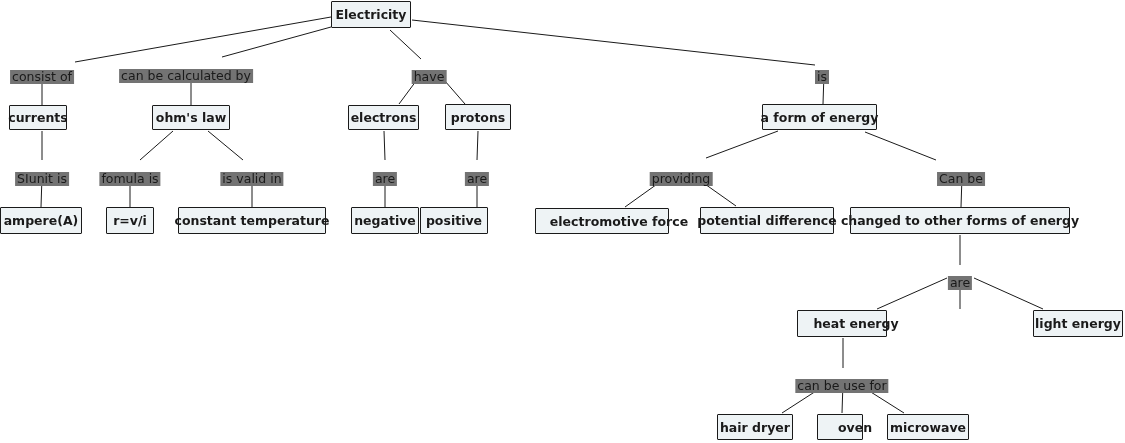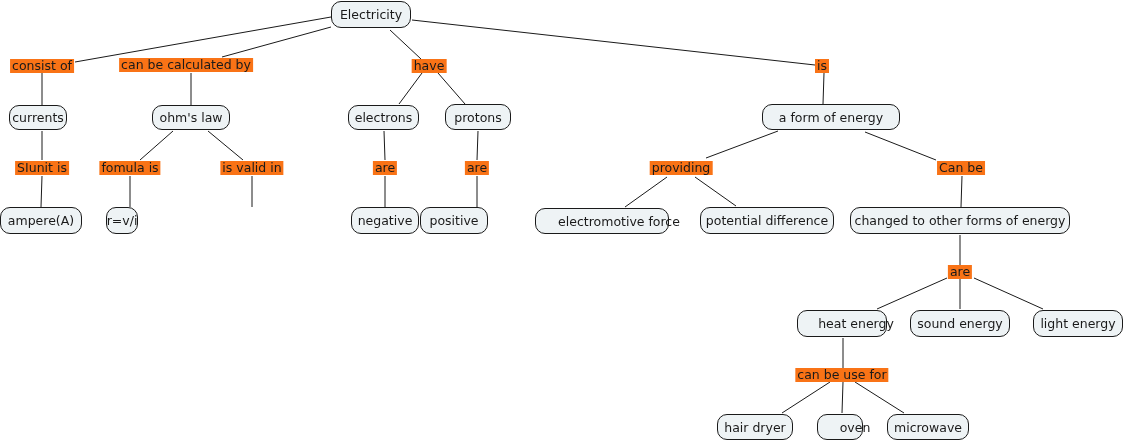--- a/index.html
+++ b/index.html
@@ -1,25 +1,25 @@
 <!DOCTYPE html>
 <html><head>
 <meta charset="utf-8">
 <style>
   html, body { margin: 0; padding: 0; background: #ffffff; }
   body { width: 1125px; height: 443px; position: relative; overflow: hidden;
          font-family: "DejaVu Sans", sans-serif; }
   #canvas { position: absolute; left: 0; top: 0; width: 1125px; height: 443px; }
   svg#links { position: absolute; left: 0; top: 0; }
   .concept { position: absolute; box-sizing: border-box; background: #eef3f5;
-             border: 1px solid #1a1a1a; border-radius: 10px; font-size: 12.5px;
+             border: 1px solid #1a1a1a; border-radius: 1px; font-size: 12.5px;
              color: #1a1a1a; display: flex; align-items: center; justify-content: center;
-             white-space: nowrap; }
-  .linker { position: absolute; font-size: 12.5px; color: #1a1a1a; background: #f97316;
-            white-space: nowrap; transform: translate(-50%, -50%); padding: 0 2px; line-height: 14px; }
+             white-space: nowrap; font-weight: bold; }
+  .linker { position: absolute; font-size: 12.5px; color: #1a1a1a; background: #737373;
+            white-space: nowrap; transform: translate(-50%, -50%); padding: 0 2px; line-height: 14px; margin-top: 11px; }
 </style>
 </head>
 <body>
 
 <div id="canvas">
   <svg id="links" width="1125" height="443">
       <line x1="331" y1="17" x2="75" y2="62" stroke="#1a1a1a" stroke-width="1"></line>
       <line x1="42" y1="73" x2="42" y2="105" stroke="#1a1a1a" stroke-width="1"></line>
       <line x1="331" y1="27" x2="222" y2="57" stroke="#1a1a1a" stroke-width="1"></line>
       <line x1="191" y1="73" x2="191" y2="105" stroke="#1a1a1a" stroke-width="1"></line>
@@ -52,32 +52,32 @@
       <line x1="843" y1="382" x2="842" y2="413" stroke="#1a1a1a" stroke-width="1"></line>
       <line x1="855" y1="382" x2="904" y2="413" stroke="#1a1a1a" stroke-width="1"></line>
     </svg>
 
   <div class="concept" style="left:331px;top:1px;width:80px;height:27px;">Electricity</div>
 
   <div class="concept" style="left:9px;top:105px;width:58px;height:25px;">currents</div>
   <div class="concept" style="left:152px;top:105px;width:78px;height:25px;">ohm's law</div>
   <div class="concept" style="left:348px;top:105px;width:71px;height:25px;">electrons</div>
   <div class="concept" style="left:445px;top:104px;width:66px;height:26px;">protons</div>
-  <div class="concept" style="left:762px;top:104px;width:138px;height:26px;">a form of energy</div>
+  <div class="concept" style="left:762px;top:104px;width:115px;height:26px;">a form of energy</div>
 
   <div class="concept" style="left:0px;top:207px;width:82px;height:27px;">ampere(A)</div>
-  <div class="concept" style="left:106px;top:207px;width:32px;height:27px;">r=v/i</div>
+  <div class="concept" style="left:106px;top:207px;width:48px;height:27px;">r=v/i</div>
+  <div class="concept" style="left:178px;top:207px;width:148px;height:27px;">constant temperature</div>
   <div class="concept" style="left:351px;top:207px;width:68px;height:27px;">negative</div>
   <div class="concept" style="left:420px;top:207px;width:68px;height:27px;">positive</div>
   <div class="concept" style="left:535px;top:208px;width:134px;height:26px;padding-left:34px;">electromotive force</div>
   <div class="concept" style="left:692px;top:207px;width:134px;height:27px;margin-left:8px;">potential difference</div>
   <div class="concept" style="left:850px;top:207px;width:220px;height:27px;">changed to other forms of energy</div>
 
   <div class="concept" style="left:797px;top:310px;width:90px;height:27px;padding-left:28px;">heat energy</div>
-  <div class="concept" style="left:910px;top:310px;width:100px;height:27px;">sound energy</div>
   <div class="concept" style="left:1033px;top:310px;width:90px;height:27px;">light energy</div>
 
   <div class="concept" style="left:717px;top:414px;width:76px;height:26px;">hair dryer</div>
   <div class="concept" style="left:817px;top:414px;width:46px;height:26px;padding-left:30px;">oven</div>
   <div class="concept" style="left:887px;top:414px;width:82px;height:26px;">microwave</div>
 
   <div class="linker" style="left:42px;top:66px;">consist of</div>
   <div class="linker" style="left:186px;top:65px;">can be calculated by</div>
   <div class="linker" style="left:429px;top:66px;">have</div>
   <div class="linker" style="left:822px;top:66px;">is</div>

